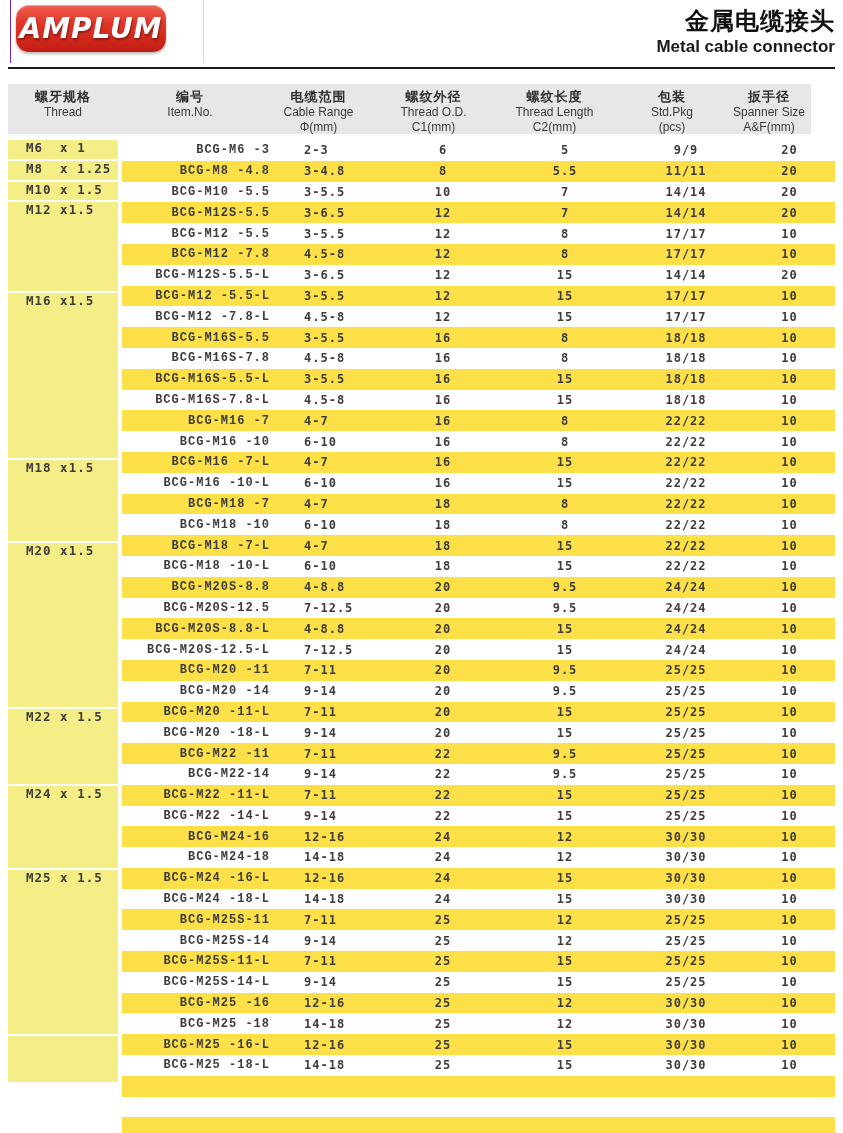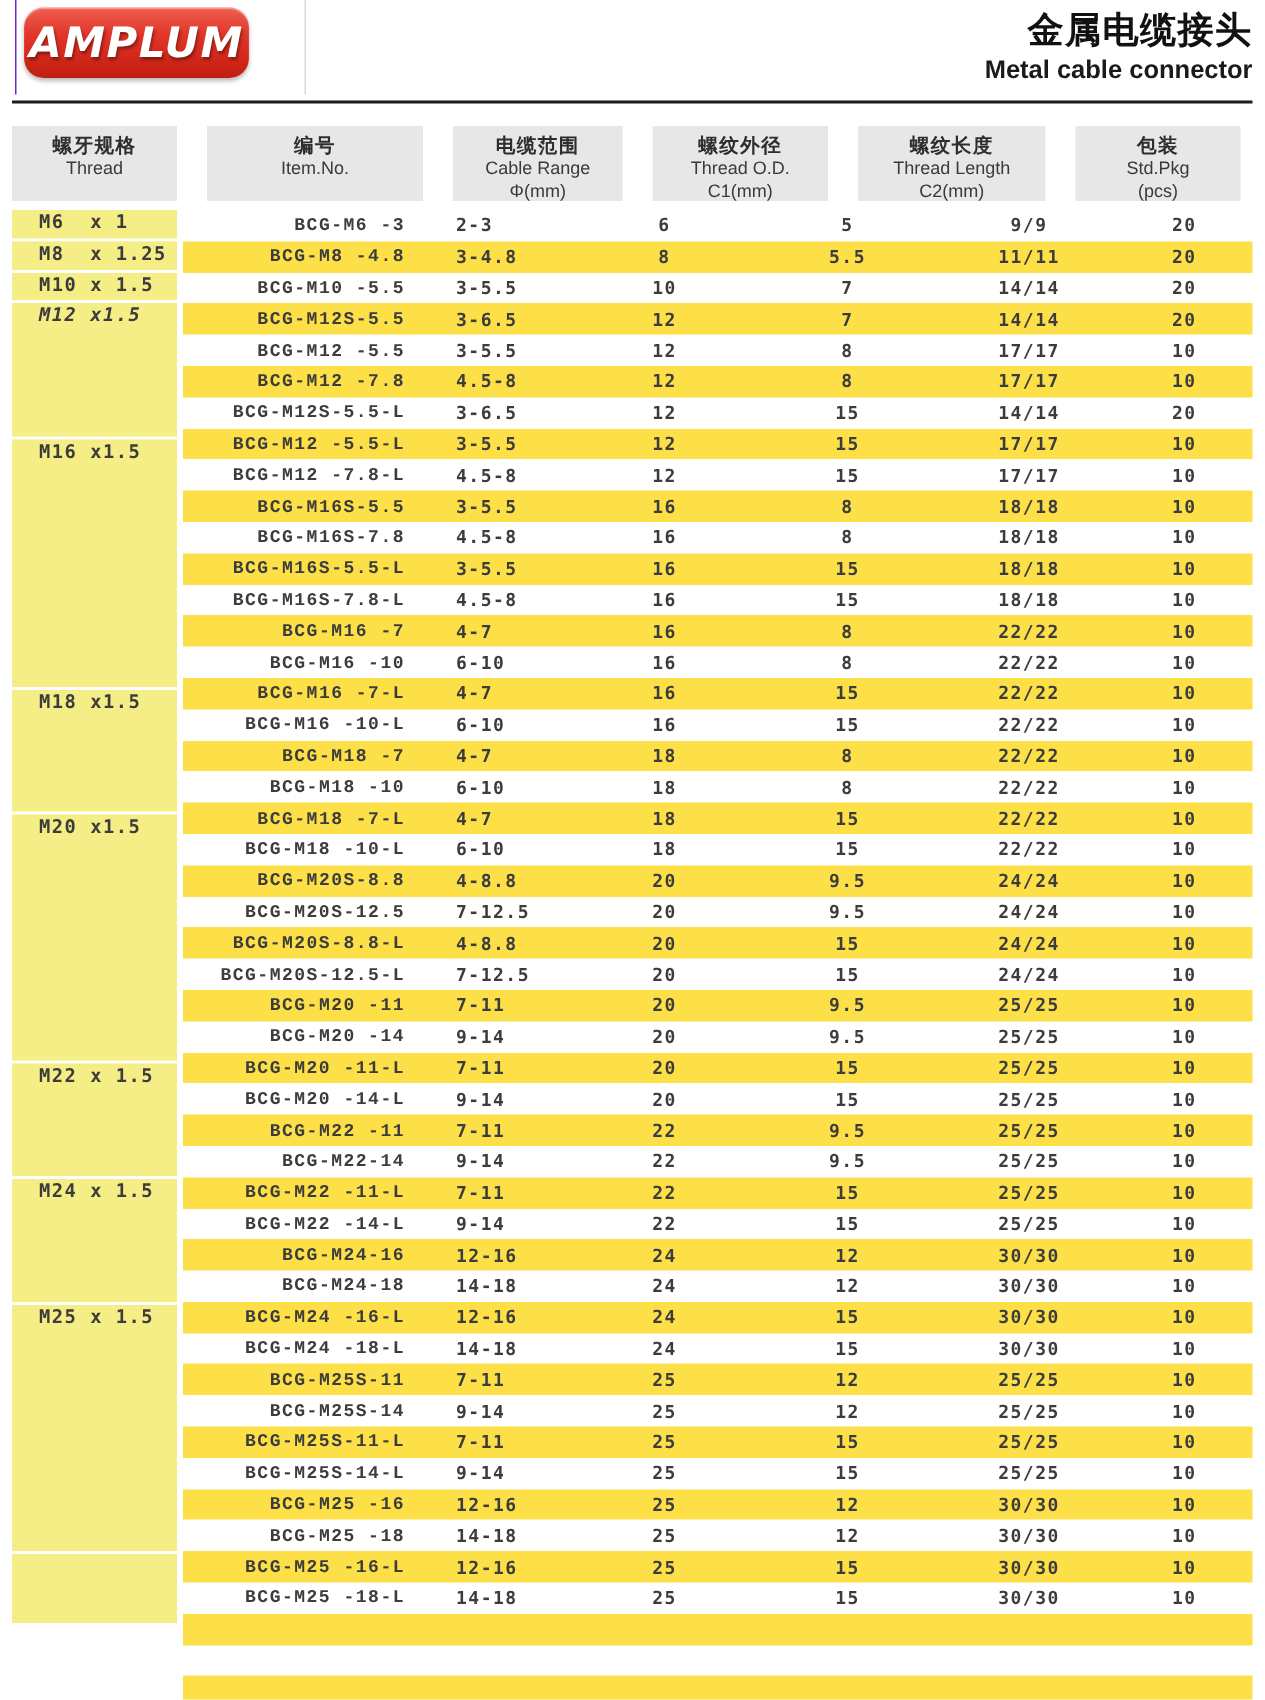--- a/index.html
+++ b/index.html
@@ -27,21 +27,21 @@
     text-shadow:1px 2px 2px rgba(0,0,0,.35);
   }
   .titles { position:absolute; right:0; top:6px; text-align:right;margin-left:48px; }
   .title-zh { font-size:24px; font-weight:bold; color:#111; letter-spacing:1px; line-height:30px; }
   .title-en { font-size:17px; font-weight:bold; color:#1a1a1a; line-height:22px; }
   .rule { position:absolute; top:67px; left:8px; width:827px; height:2px; background:#1c1c1c; }
 
   
   .table-wrap { position:absolute; top:84px; left:8px; width:827px; }
   .thead {
-    display:grid; column-gap:20px;
+    display:grid; column-gap:0;
     grid-template-columns:110px 144px 113px 117px 125px 110px 84px;
   }
   .hcell {
     background:#e7e7e7; height:50px; text-align:center; padding-top:5px;
     overflow:hidden;
   }
   .h-zh { display:block; font-size:13px; font-weight:bold; color:#2e2e2e; line-height:16px; letter-spacing:1px; }
   .h-en { display:block; font-size:12px; color:#3a3a3a; line-height:15px; }
   .h-unit { display:block; font-size:12px; color:#3a3a3a; line-height:15px; }
 
@@ -126,21 +126,21 @@
     <div class="thread-col" id="thread-col">
         <div class="thread-block" style="height: 20.8px;">
           <div class="thread-label">M6  x 1</div>
         </div>
         <div class="thread-block" style="height: 20.8px;">
           <div class="thread-label">M8  x 1.25</div>
         </div>
         <div class="thread-block" style="height: 20.8px;">
           <div class="thread-label">M10 x 1.5</div>
         </div>
-        <div class="thread-block" style="height: 91px; font-style: italic;">
+        <div class="thread-block" style="height: 91px;">
           <div class="thread-label">M12 x1.5</div>
         </div>
         <div class="thread-block" style="height: 166.4px;">
           <div class="thread-label">M16 x1.5</div>
         </div>
         <div class="thread-block" style="height: 83.2px;">
           <div class="thread-label">M18 x1.5</div>
         </div>
         <div class="thread-block" style="height: 166.4px;">
           <div class="thread-label">M20 x1.5</div>
@@ -375,21 +375,21 @@
         </div>
         <div class="drow striped">
           <div class="dcell c-item">BCG-M20 -11-L</div>
           <div class="dcell c-cable">7-11</div>
           <div class="dcell c-od">20</div>
           <div class="dcell c-len">15</div>
           <div class="dcell c-span">25/25</div>
           <div class="dcell c-pkg">10</div>
         </div>
         <div class="drow">
-          <div class="dcell c-item">BCG-M20 -14-L</div>
+          <div class="dcell c-item">BCG-M20 -18-L</div>
           <div class="dcell c-cable">9-14</div>
           <div class="dcell c-od">20</div>
           <div class="dcell c-len">15</div>
           <div class="dcell c-span">25/25</div>
           <div class="dcell c-pkg">10</div>
         </div>
         <div class="drow striped">
           <div class="dcell c-item">BCG-M22 -11</div>
           <div class="dcell c-cable">7-11</div>
           <div class="dcell c-od">22</div>

